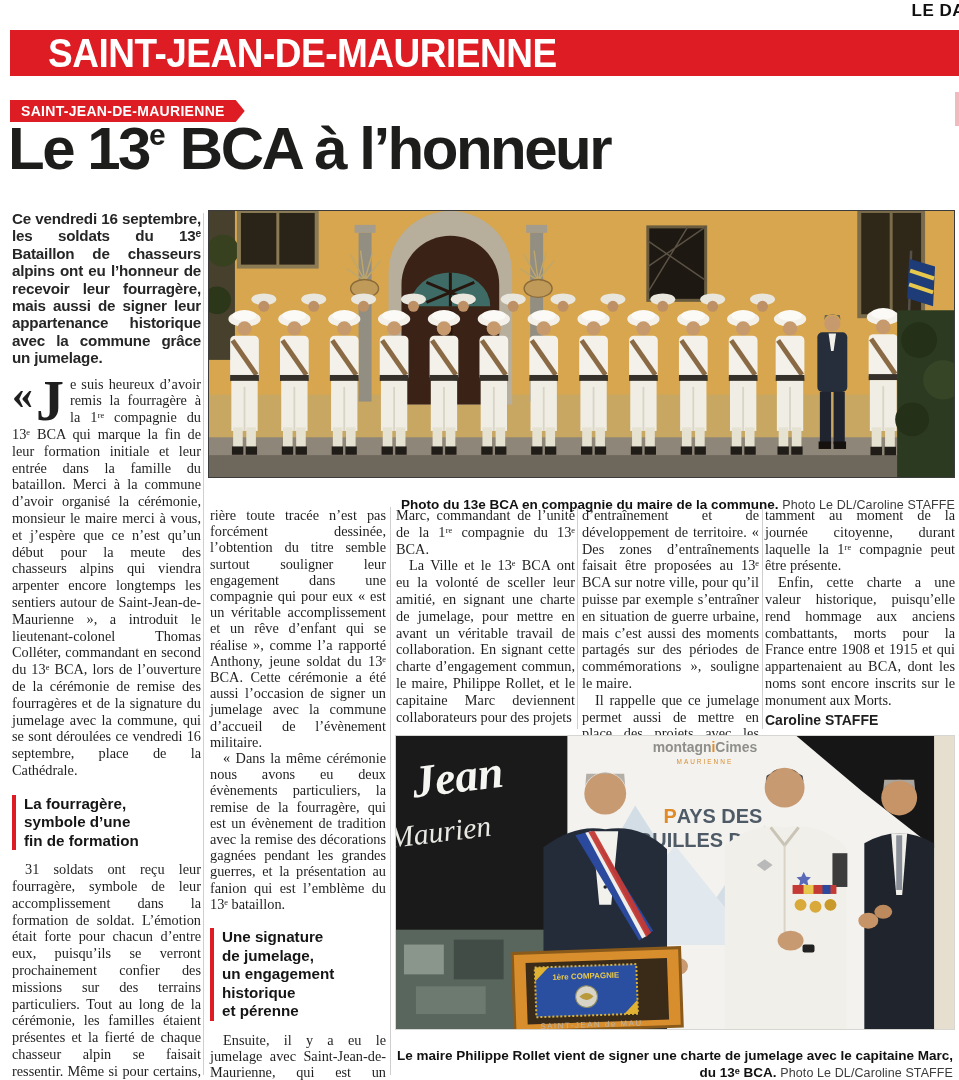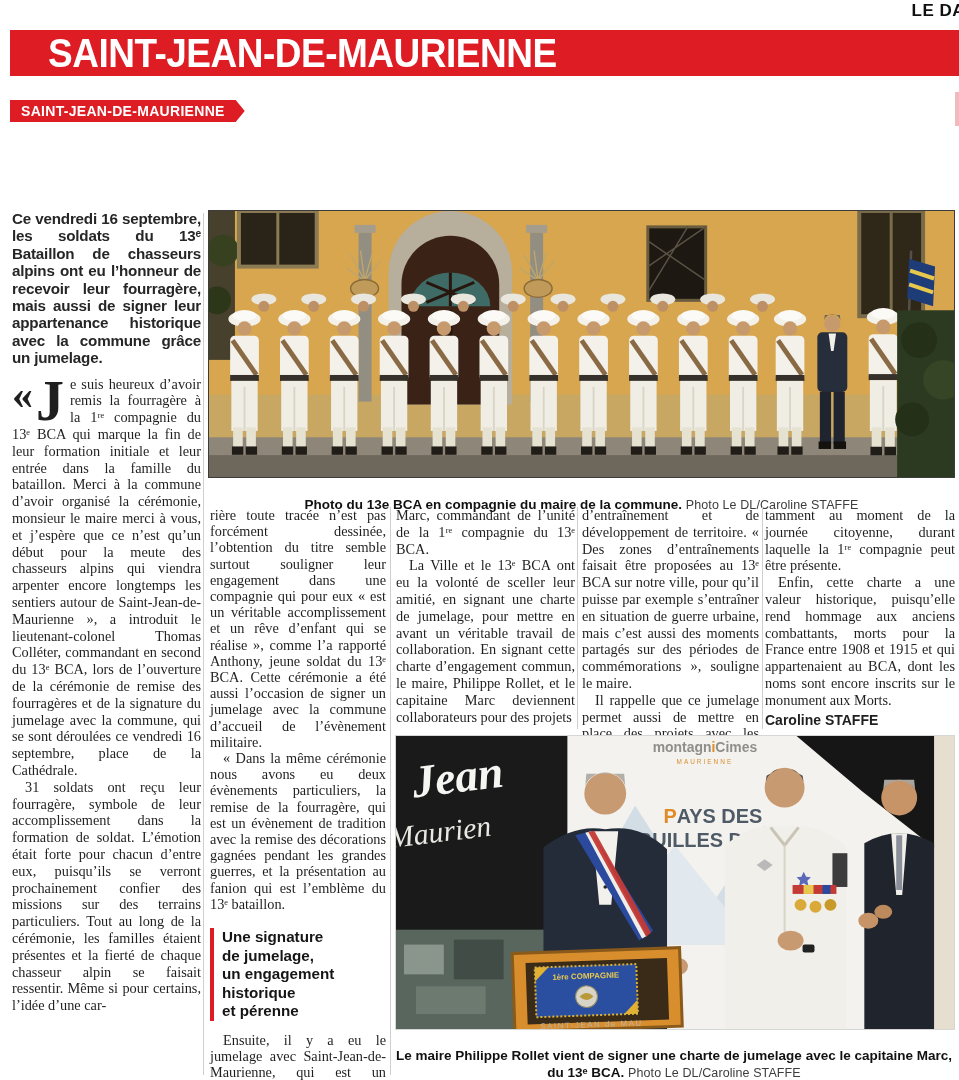--- a/index.html
+++ b/index.html
@@ -47,44 +47,48 @@
   .vrule{position:absolute;width:1px;background:#cfcfcf;}
   #rule1{left:203px;top:213px;height:862px;}
   #rule2{left:390px;top:507px;height:568px;}
   #rule3{left:577px;top:507px;height:222px;}
   #rule4{left:762px;top:507px;height:222px;}
 
   
   .photo1{position:absolute;left:208px;top:210px;width:747px;height:268px;border:1px solid #3c3c3c;box-sizing:border-box;overflow:hidden;}
   .photo2{position:absolute;left:395px;top:735px;width:560px;height:295px;border:1px solid #d6d6d2;box-sizing:border-box;overflow:hidden;}
   .photo1 svg,.photo2 svg{display:block;width:100%;height:100%;}
-  .caption{position:absolute;font:bold 13.5px/17px "Liberation Sans","DejaVu Sans",sans-serif;color:#111;text-align:center;}
+  .caption{position:absolute;font:bold 13.5px/17px "Liberation Sans","DejaVu Sans",sans-serif;color:#111;text-align:right;}
   #caption1{left:208px;top:482px;width:747px;}
   #caption2{left:395px;top:1033px;width:558px;}
   .caption .credit{font-weight:normal;font-size:12.5px;color:#3c3c3c;letter-spacing:.1px;}
 </style>
 </head>
 <body>
 
 <div class="page">
 
   <div class="masthead">LE DA</div>
 
   <div class="banner">
     <span>SAINT-JEAN-DE-MAURIENNE</span>
   </div>
 
   <div class="kicker">SAINT-JEAN-DE-MAURIENNE</div>
 
+  <h1 class="headline"><span>Le 13</span><sup>e</sup><span> BCA à l’honneur</span></h1>
 
   <div class="edge-mark"></div>
 
   <div class="col" id="col1">
     <p class="intro">Ce vendredi 16 septembre, les soldats du 13ᵉ Bataillon de chasseurs alpins ont eu l’honneur de recevoir leur fourragère, mais aussi de signer leur appartenance historique avec la commune grâce un jumelage.</p>
     <p><span class="leadmarks"><span class="qmark">«</span><span class="dcap">J</span></span><span>e suis heureux d’avoir remis la fourragère à la 1ʳᵉ compagnie du 13ᵉ BCA qui marque la fin de leur formation initiale et leur entrée dans la famille du bataillon. Merci à la commune d’avoir organisé la cérémonie, monsieur le maire merci à vous, et j’espère que ce n’est qu’un début pour la meute des chasseurs alpins qui viendra arpenter encore longtemps les sentiers autour de Saint-Jean-de-Maurienne », a introduit le lieutenant-colonel Thomas Colléter, commandant en second du 13ᵉ BCA, lors de l’ouverture de la cérémonie de remise des fourragères et de la signature du jumelage avec la commune, qui se sont déroulées ce vendredi 16 septembre, place de la Cathédrale.</span></p>
+    <p class="subhead">La fourragère,
+symbole d’une
+fin de formation</p>
     <p class="indent">31 soldats ont reçu leur fourragère, symbole de leur accomplissement dans la formation de soldat. L’émotion était forte pour chacun d’entre eux, puisqu’ils se verront prochainement confier des missions sur des terrains particuliers. Tout au long de la cérémonie, les familles étaient présentes et la fierté de chaque chasseur alpin se faisait ressentir. Même si pour certains, l’idée d’une car-</p>
   </div>
 
   <div class="photo1">
     <svg viewBox="0 0 747 268" preserveAspectRatio="none">
       <defs>
         <g id="soldier">
           <ellipse cx="23" cy="9" rx="13.5" ry="6.5" fill="#f3f1ea"></ellipse>
           <ellipse cx="23" cy="6" rx="10" ry="4.5" fill="#fbfaf6"></ellipse>
           <circle cx="23" cy="17" r="6" fill="#c79a6e"></circle>

